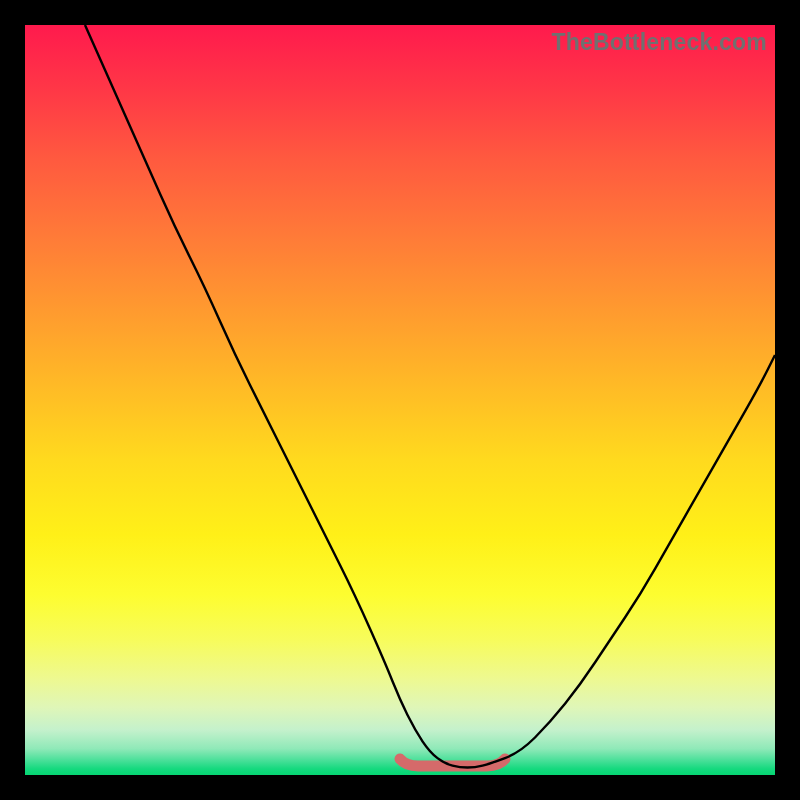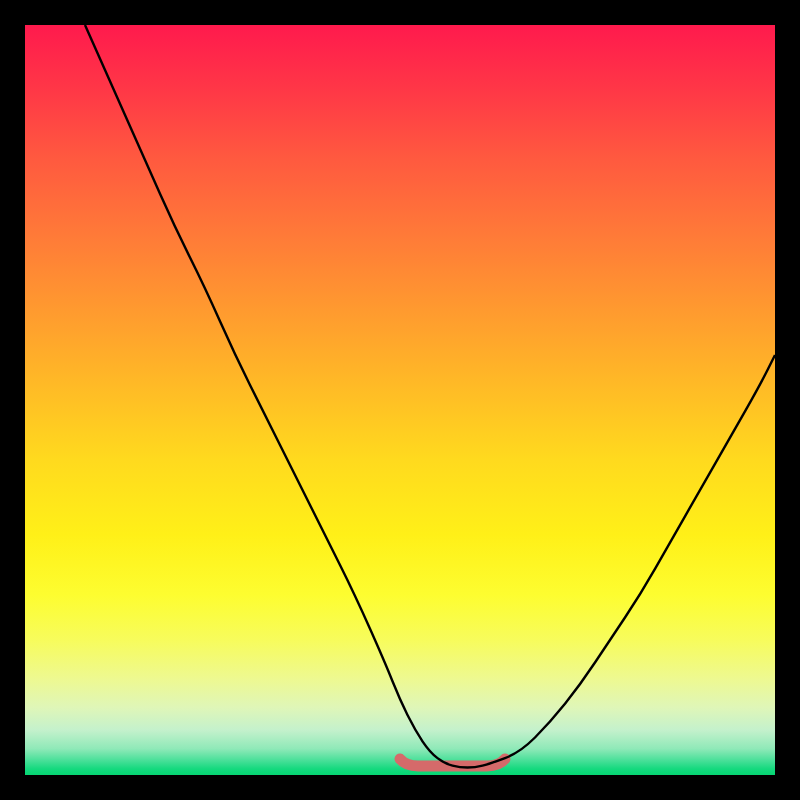--- a/index.html
+++ b/index.html
@@ -63,18 +63,19 @@
     stroke: #000;
     stroke-width: 2.4;
     fill: none;
   }
 </style>
 </head>
 <body>
 
 <div class="frame">
   <div class="plot-area">
+    <div class="watermark">TheBottleneck.com</div>
     <svg class="curve" viewBox="0 0 750 750" preserveAspectRatio="none">
       <path class="minline" d="M 375.0 734.0 Q 381.0 741.0 393.0 741.0 L 462.0 741.0 Q 474.0 741.0 480.0 734.0"></path>
       <path class="maincurve" d="M 60.0 0.0 Q 60.0 0.0 75.0 33.8 Q 90.0 67.5 105.0 101.3 Q 120.0 135.0 135.0 168.8 Q 150.0 202.5 165.0 232.5 Q 180.0 262.5 195.0 296.3 Q 210.0 330.0 225.0 360.0 Q 240.0 390.0 255.0 420.0 Q 270.0 450.0 285.0 480.0 Q 300.0 510.0 315.0 540.0 Q 330.0 570.0 345.0 603.8 Q 360.0 637.5 367.5 656.3 Q 375.0 675.0 382.5 690.0 Q 390.0 705.0 397.5 716.3 Q 405.0 727.5 412.5 733.1 Q 420.0 738.8 427.5 740.6 Q 435.0 742.5 442.5 742.5 Q 450.0 742.5 457.5 740.6 Q 465.0 738.8 480.0 733.1 Q 495.0 727.5 510.0 712.5 Q 525.0 697.5 540.0 678.8 Q 555.0 660.0 570.0 637.5 Q 585.0 615.0 600.0 592.5 Q 615.0 570.0 630.0 543.8 Q 645.0 517.5 660.0 491.3 Q 675.0 465.0 690.0 438.8 Q 705.0 412.5 720.0 386.3 Q 735.0 360.0 742.5 345.0 T 750.0 330.0"></path>
     </svg>
   </div>
 </div>
 
 </body></html>

